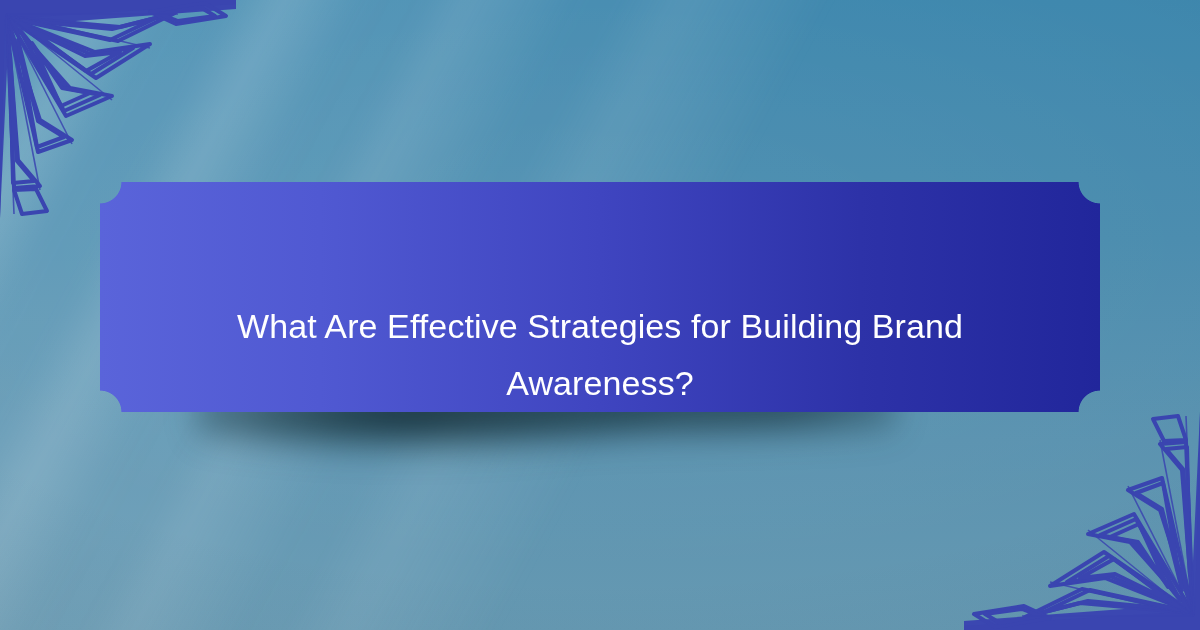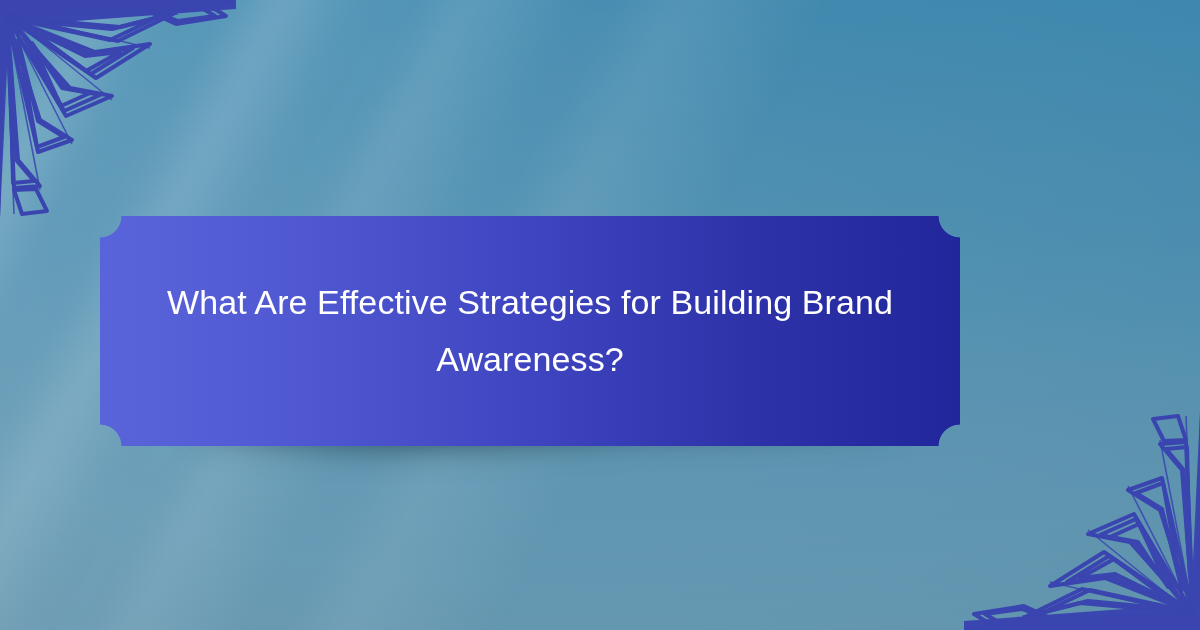--- a/index.html
+++ b/index.html
@@ -80,39 +80,39 @@
     background: radial-gradient(52% 60% at 30% 45%, rgba(12,34,42,0.92) 0%, rgba(16,44,54,0.55) 45%, rgba(20,60,74,0.0) 78%),
                 radial-gradient(46% 55% at 62% 40%, rgba(14,38,46,0.70) 0%, rgba(18,50,60,0.0) 75%),
                 radial-gradient(40% 52% at 85% 38%, rgba(14,38,46,0.62) 0%, rgba(18,50,60,0.0) 75%);
     filter: blur(15px);
     pointer-events: none;
   }
 
   .card {
     position: absolute;
     left: 100px;
-    top: 216px;
-    width: 860px;
+    top: 182px;
+    width: 1000px;
     height: 230px;
     background: linear-gradient(90deg, #5a64da 0%, #5059d2 22%, #3f45c0 50%, #2d32a8 76%, #21269b 100%);
     
     -webkit-mask-image:
       radial-gradient(circle 21px at 0 0, transparent 0 21px, #000 21.8px),
       radial-gradient(circle 21px at 100% 0, transparent 0 21px, #000 21.8px),
       radial-gradient(circle 21px at 0 100%, transparent 0 21px, #000 21.8px),
       radial-gradient(circle 21px at 100% 100%, transparent 0 21px, #000 21.8px);
     -webkit-mask-composite: source-in;
     mask-image:
       radial-gradient(circle 21px at 0 0, transparent 0 21px, #000 21.8px),
       radial-gradient(circle 21px at 100% 0, transparent 0 21px, #000 21.8px),
       radial-gradient(circle 21px at 0 100%, transparent 0 21px, #000 21.8px),
       radial-gradient(circle 21px at 100% 100%, transparent 0 21px, #000 21.8px);
     mask-composite: intersect;
     display: flex;
-    align-items: center;
+    align-items: flex-end;
     justify-content: center;
   }
 
   .card-title {
     width: 780px;
     text-align: center;
     color: #ffffff;
     font-size: 34px;
     line-height: 57px;
     font-weight: 400;

